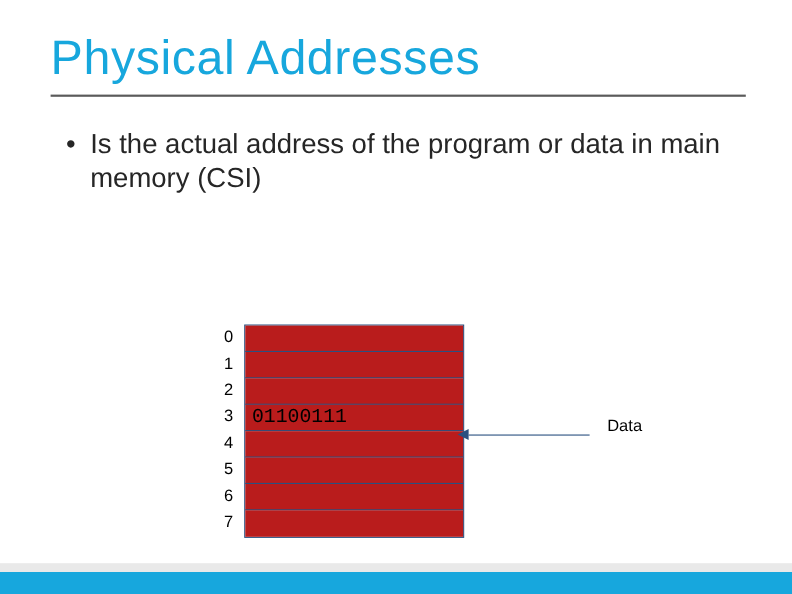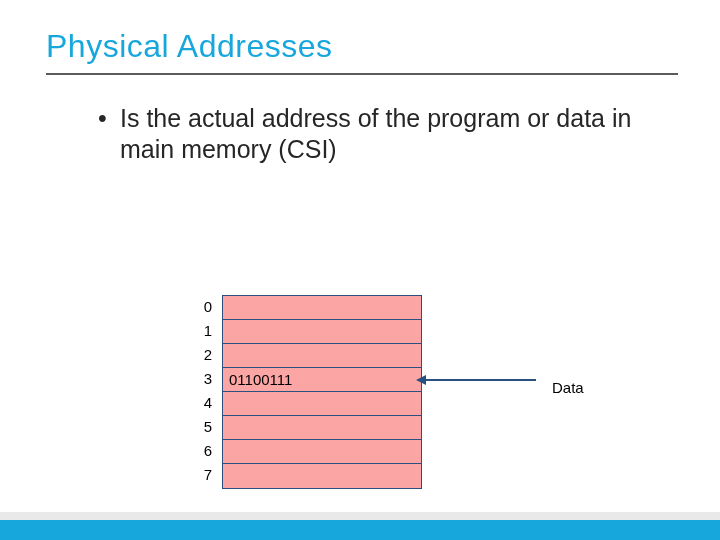--- a/index.html
+++ b/index.html
@@ -6,36 +6,35 @@
   body {
     width: 720px;
     height: 540px;
     background: #fff;
     font-family: "Segoe UI", Arial, sans-serif;
     position: relative;
     overflow: hidden;
   }
   .title {
     color: #17a7dd;
-    font-size: 32px;
+    font-size: 44px;
     font-weight: 400;
     padding: 28px 0 8px 46px;
     letter-spacing: 0.5px;
   }
   .underline {
     height: 2px;
     background: #5b5b5b;
     margin: 0 42px 0 46px;
   }
   .bullets {
     padding: 28px 60px 0 60px;
     font-size: 25px;
     color: #262626;
     line-height: 1.25;
-    margin-left: 38px;
   }
   .bullets li {
     list-style: none;
     position: relative;
     padding-left: 22px;
     margin-bottom: 4px;
   }
   .bullets li::before {
     content: "•";
     position: absolute;
@@ -67,32 +66,33 @@
   .mem-table {
     border: 1.5px solid #2a5080;
     display: flex;
     flex-direction: column;
     width: 200px;
   }
   .cell {
     height: 24px;
     line-height: 24px;
     border-bottom: 1.5px solid #2a5080;
-    font-size: 15px;
+    font-size: 18px;
     color: #000;
     padding-left: 6px;
-    background: #fca5a5;
+    background: #b91c1c;
+    font-family: Liberation Mono, monospace;
   }
   .cell:last-child { border-bottom: none; }
   .arrow-wrap {
     position: absolute;
     left: 426px;
     top: 379px;
     display: flex;
-    align-items: flex-start;
+    align-items: flex-end;
   }
   .arrow-line {
     width: 110px;
     height: 1.5px;
     background: #2a5080;
     position: relative;
   }
   .arrow-head {
     width: 0; height: 0;
     border-top: 5px solid transparent;

